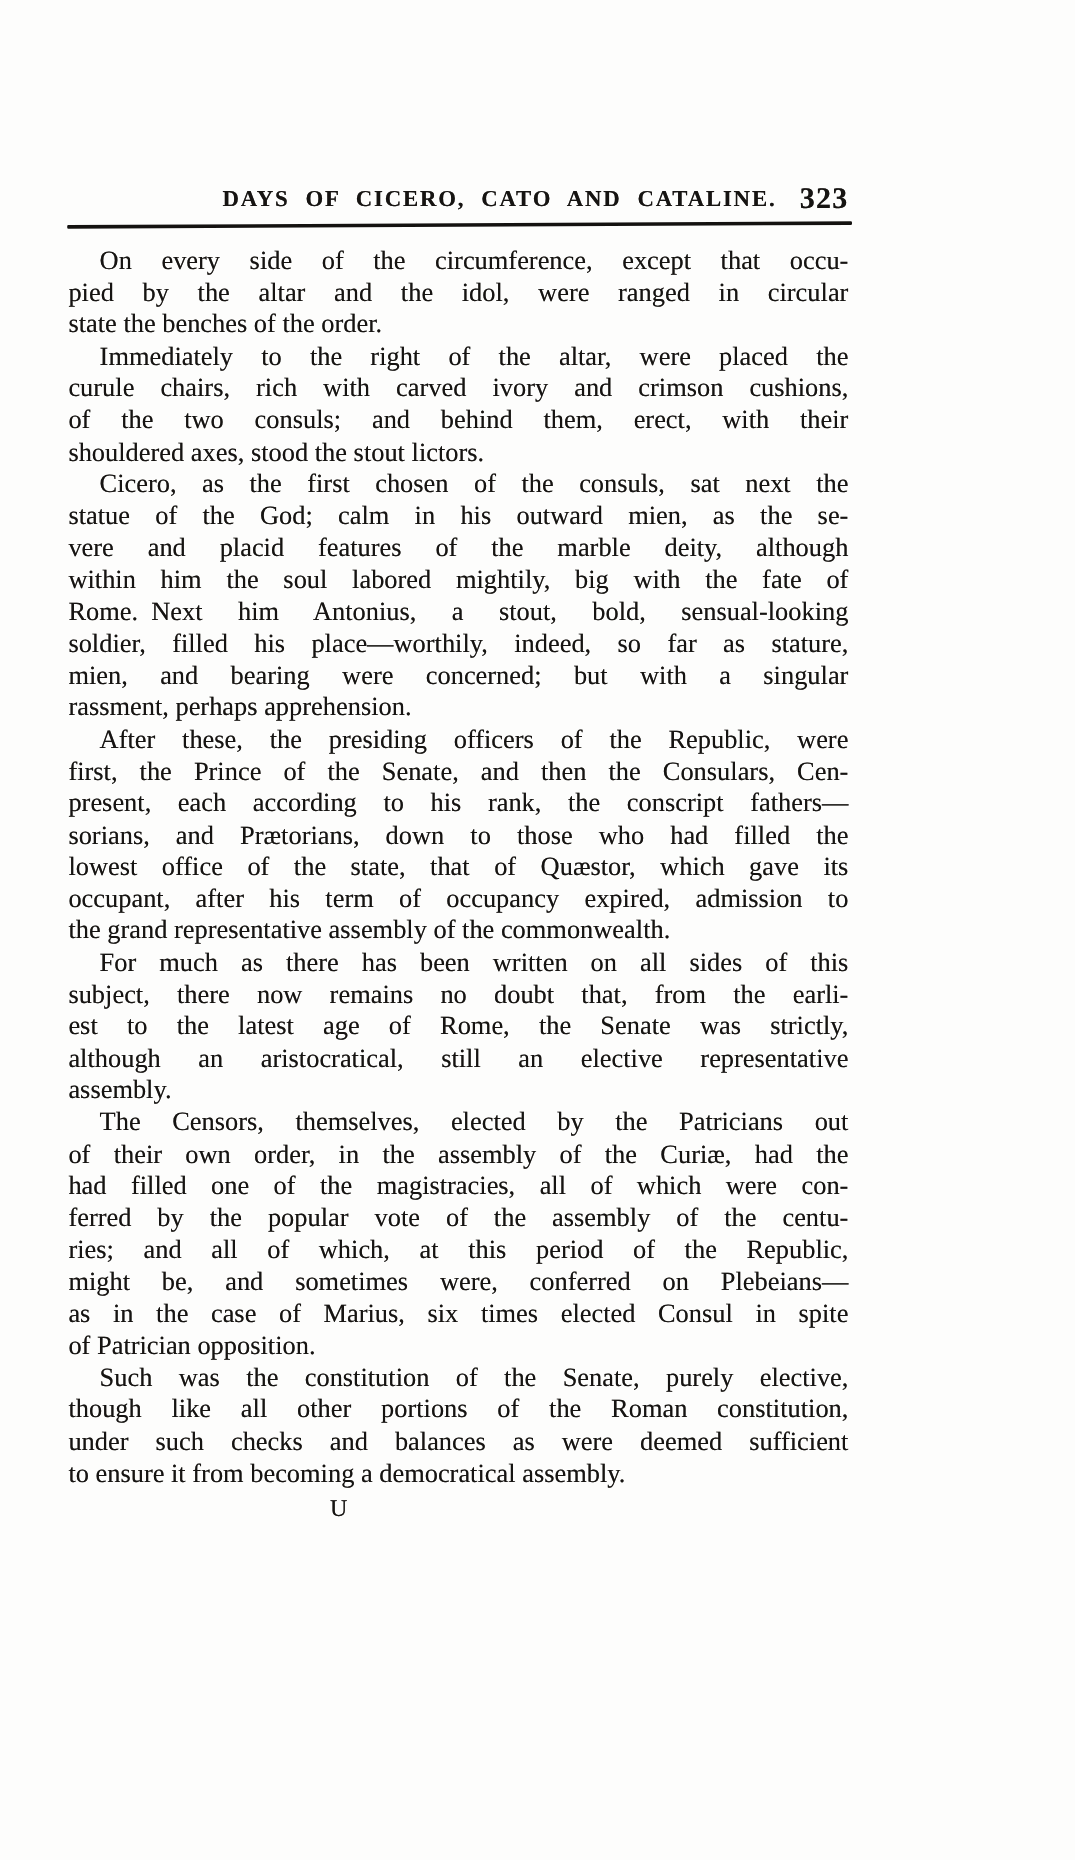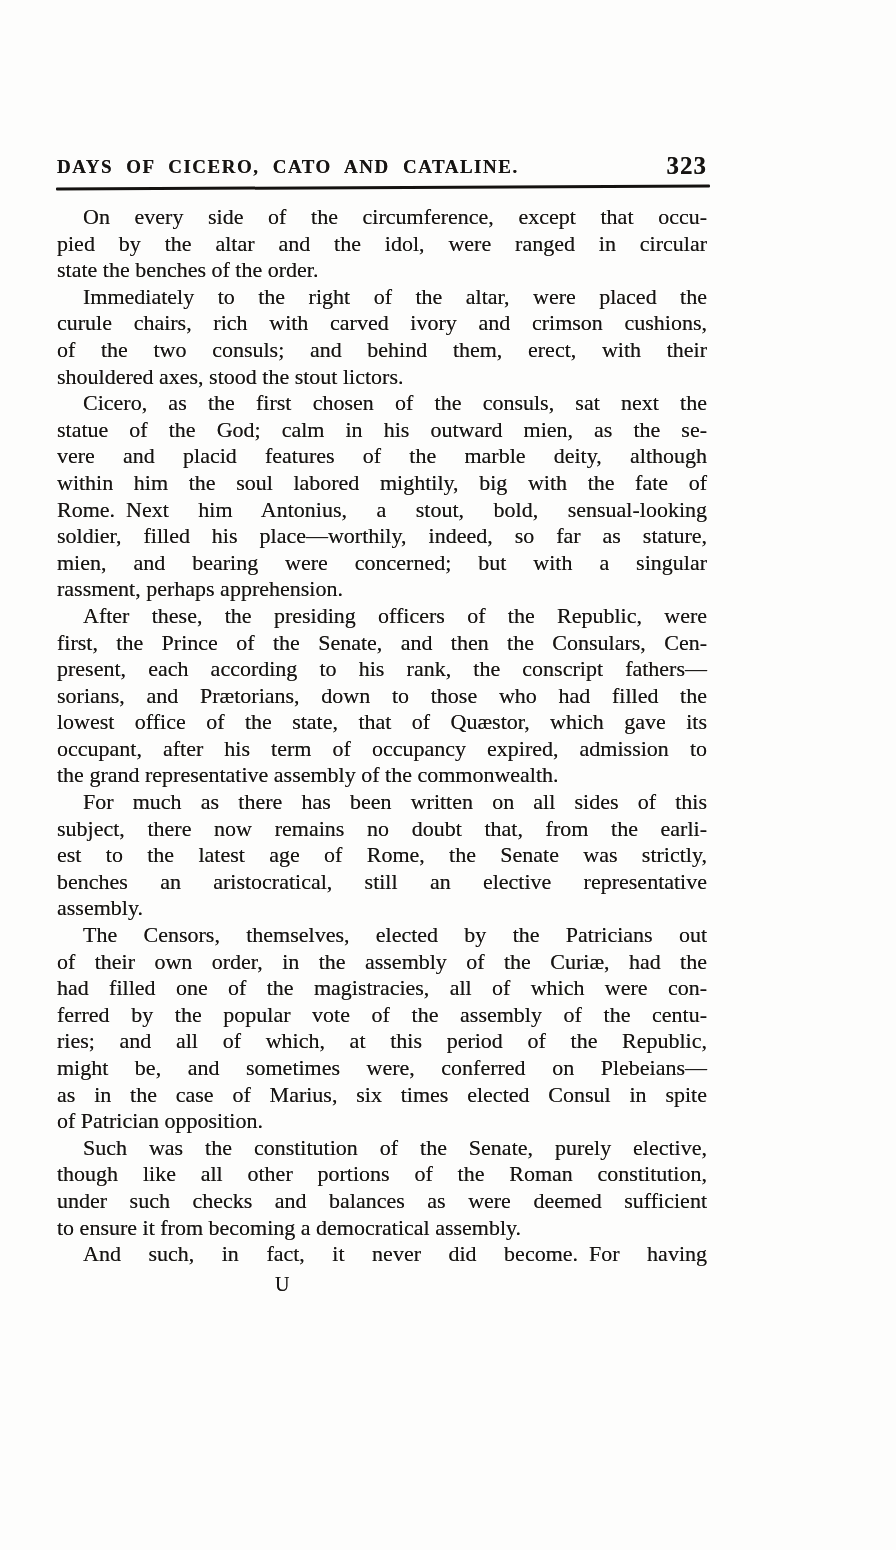--- a/index.html
+++ b/index.html
@@ -18,21 +18,21 @@
   }
   .running-head {
     position: absolute;
     left: 57px;
     top: 156px;
     width: 650px;
     height: 26px;
   }
   .running-title {
     display: block;
-    text-align: left;
+    text-align: right;
     font-size: 19px;
     font-weight: 700;
     letter-spacing: 1.5px;
     word-spacing: 7px;
     padding-right: 60px; 
     white-space: nowrap;
     text-shadow: 0 0 0.4px rgba(20,16,12,0.65);
   }
   .page-number {
     position: absolute;
@@ -115,31 +115,30 @@
       <div class="line first">After these, the presiding officers of the Republic, were</div>
       <div class="line">first, the Prince of the Senate, and then the Consulars, Cen-</div>
       <div class="line">present, each according to his rank, the conscript fathers—</div>
       <div class="line">sorians, and Prætorians, down to those who had filled the</div>
       <div class="line">lowest office of the state, that of Quæstor, which gave its</div>
       <div class="line">occupant, after his term of occupancy expired, admission to</div>
       <div class="line lastline">the grand representative assembly of the commonwealth.</div>
       <div class="line first">For much as there has been written on all sides of this</div>
       <div class="line">subject, there now remains no doubt that, from the earli-</div>
       <div class="line">est to the latest age of Rome, the Senate was strictly,</div>
-      <div class="line">benches an aristocratical, still an elective representative</div>
+      <div class="line">although an aristocratical, still an elective representative</div>
       <div class="line lastline">assembly.</div>
       <div class="line first">The Censors, themselves, elected by the Patricians out</div>
       <div class="line">of their own order, in the assembly of the Curiæ, had the</div>
       <div class="line">had filled one of the magistracies, all of which were con-</div>
       <div class="line">ferred by the popular vote of the assembly of the centu-</div>
       <div class="line">ries; and all of which, at this period of the Republic,</div>
       <div class="line">might be, and sometimes were, conferred on Plebeians—</div>
       <div class="line">as in the case of Marius, six times elected Consul in spite</div>
       <div class="line lastline">of Patrician opposition.</div>
       <div class="line first">Such was the constitution of the Senate, purely elective,</div>
       <div class="line">though like all other portions of the Roman constitution,</div>
       <div class="line">under such checks and balances as were deemed sufficient</div>
       <div class="line lastline">to ensure it from becoming a democratical assembly.</div>
-      <div class="line first">And such, in fact, it never did become. For having</div>
       <div class="signature-mark">U</div>
   </div>
 
 </div>
 
 </body></html>

